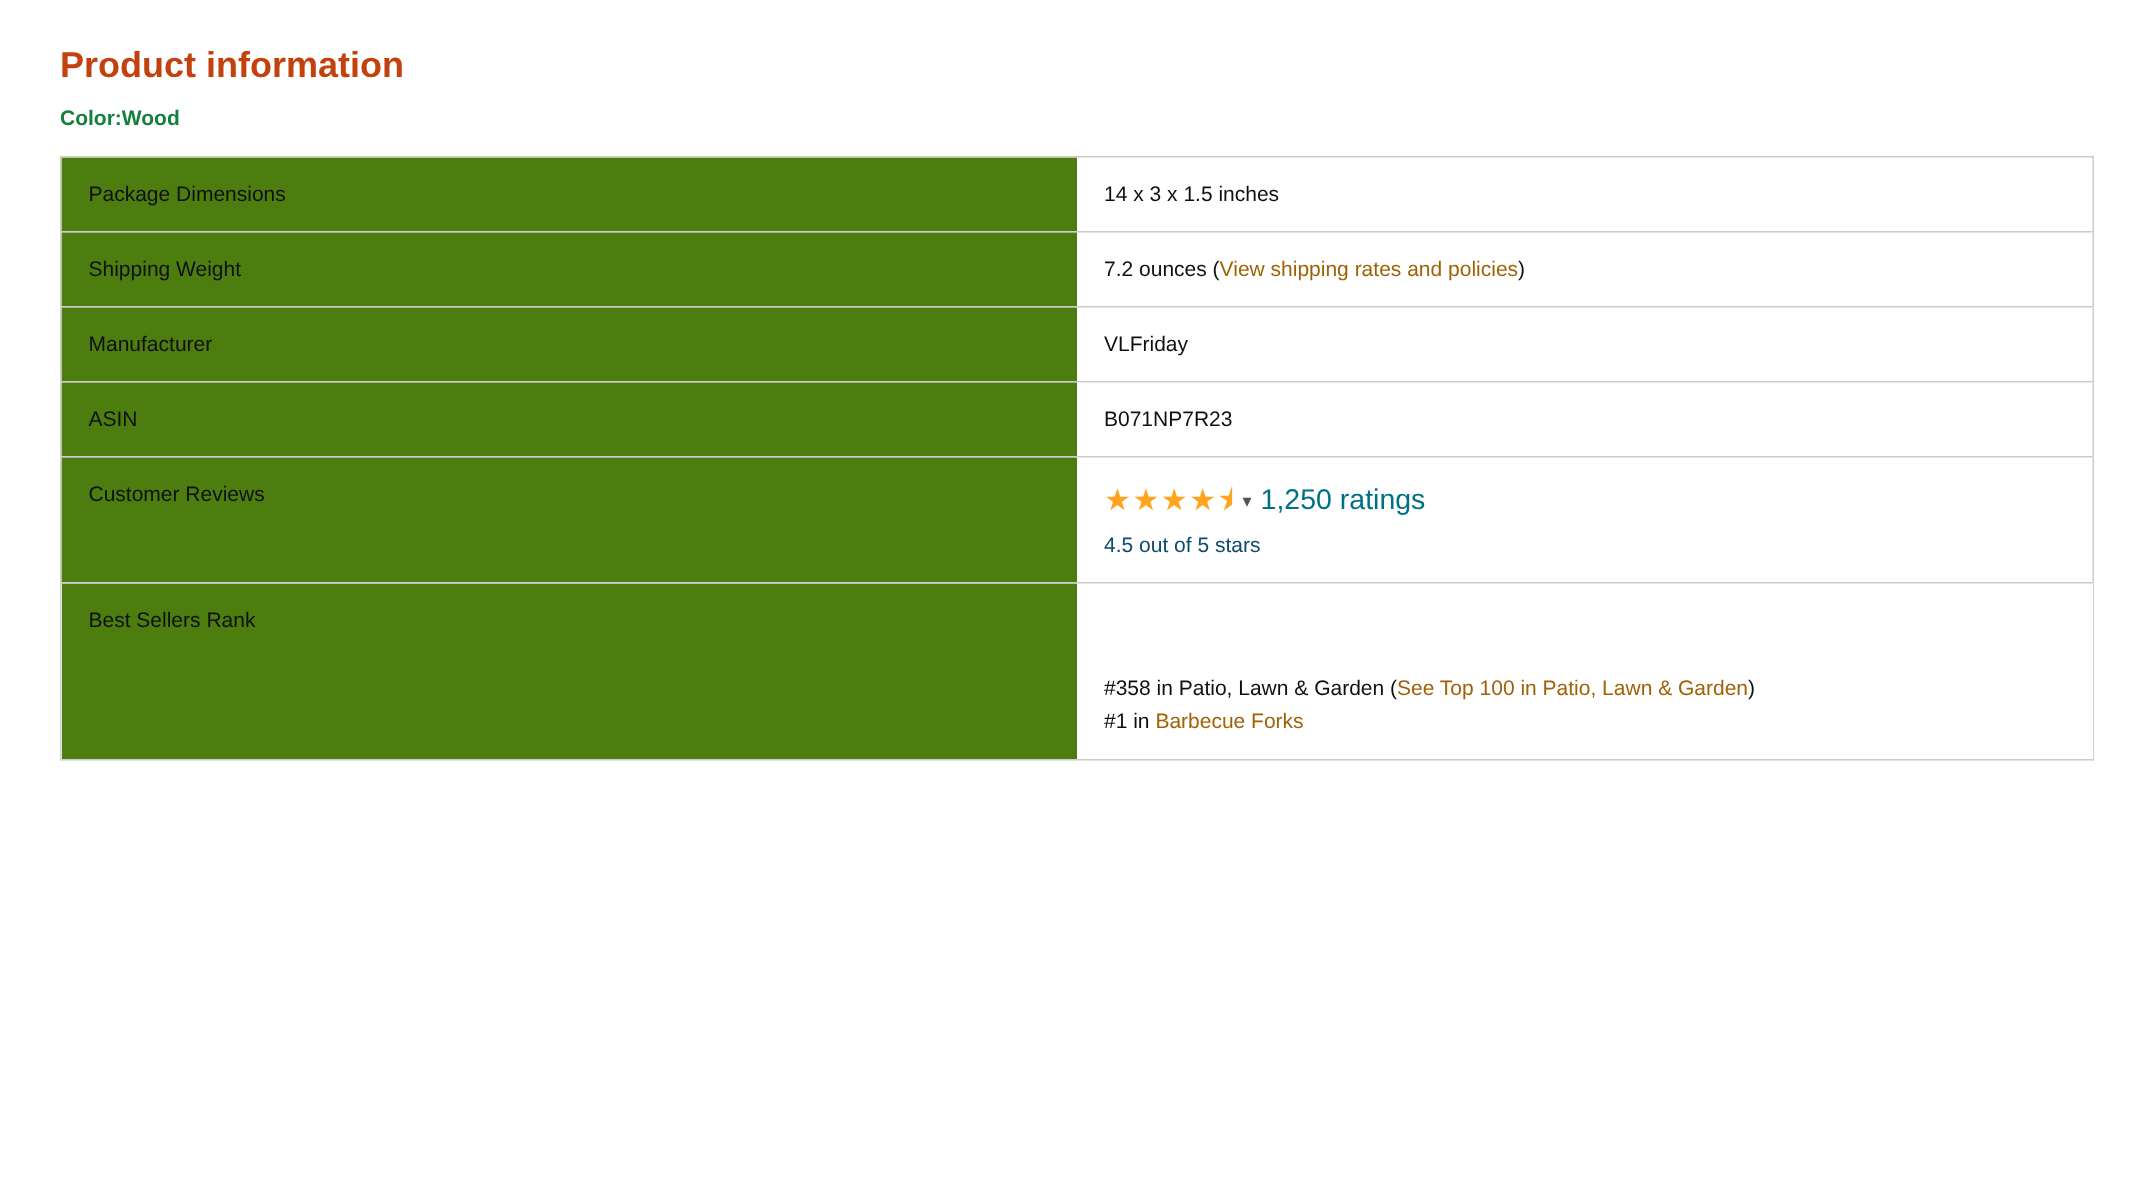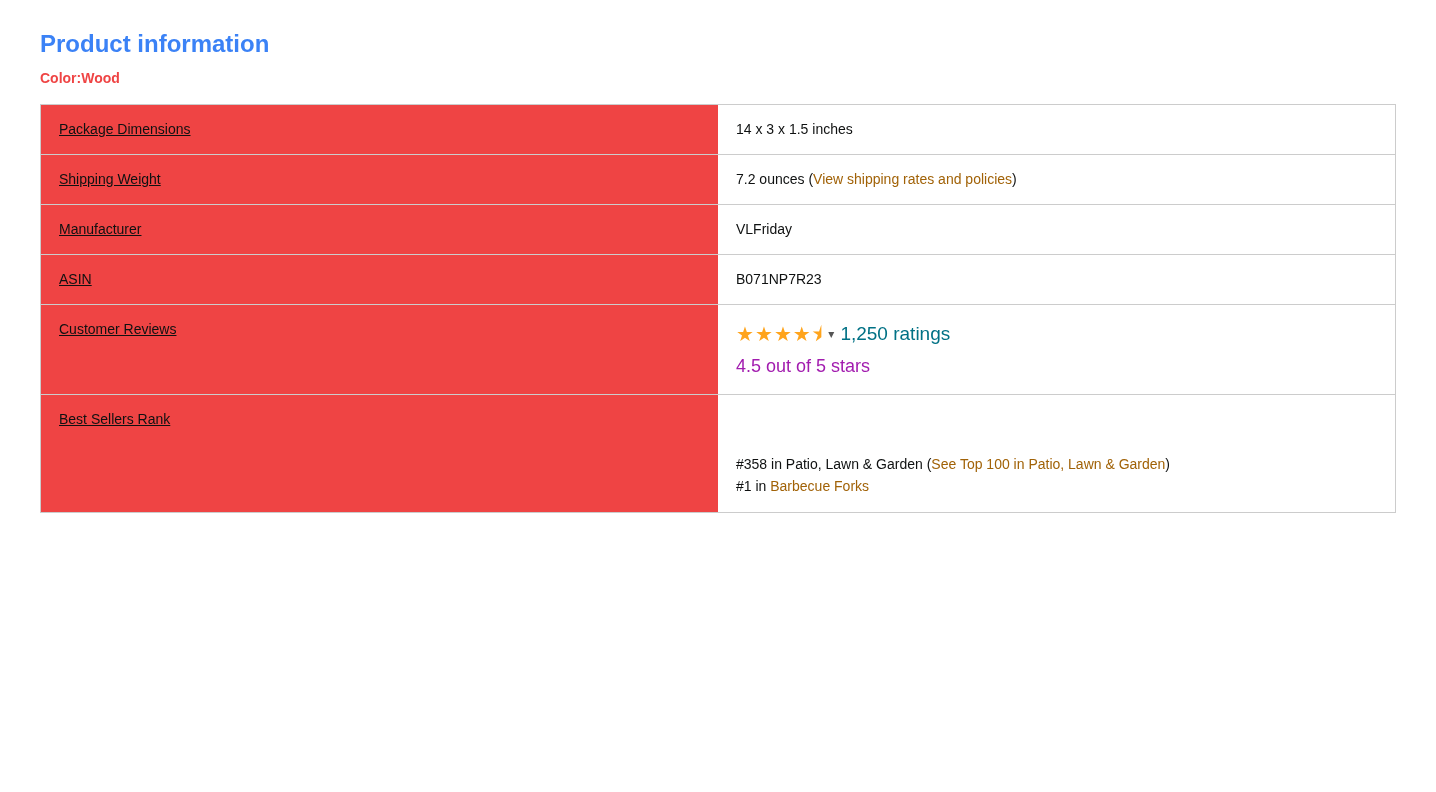--- a/index.html
+++ b/index.html
@@ -12,30 +12,30 @@
       font-family: Arial, "Helvetica Neue", Helvetica, sans-serif;
       background: #fff;
       color: #0F1111;
       font-size: 14px;
       padding: 30px 40px;
       width: 1436px;
       min-height: 792px;
     }
 
     .page-title {
-      color: #3b82f6;
+      color: #c2410c;
       font-size: 24px;
       font-weight: bold;
       margin-bottom: 12px;
     }
 
     .color-label {
       font-size: 14px;
       margin-bottom: 18px;
-      color: #ef4444;
+      color: #15803d;
     }
 
     .color-label span {
       font-weight: bold;
     }
 
     .info-table {
       width: 100%;
       border-collapse: collapse;
       border: 1px solid #ccc;
@@ -50,25 +50,24 @@
     }
 
     .info-table td {
       padding: 14px 18px;
       vertical-align: top;
       font-size: 14px;
       line-height: 1.5;
     }
 
     .info-table td:first-child {
-      background-color: #ef4444;
+      background-color: #4d7c0f;
       width: 50%;
       color: #0F1111;
       font-weight: normal;
-      text-decoration: underline;
     }
 
     .info-table td:last-child {
       background-color: #fff;
       color: #0F1111;
     }
 
     .stars {
       display: inline-flex;
       align-items: center;
@@ -97,22 +96,22 @@
     }
 
     .stars-row {
       display: flex;
       align-items: center;
       gap: 6px;
       margin-bottom: 4px;
     }
 
     .stars-text {
-      font-size: 18px;
-      color: #a21caf;
+      font-size: 14px;
+      color: #0c4a6e;
     }
 
     .dropdown-arrow {
       font-size: 12px;
       color: #555;
       cursor: pointer;
     }
 
     .best-sellers-cell {
       position: relative;

